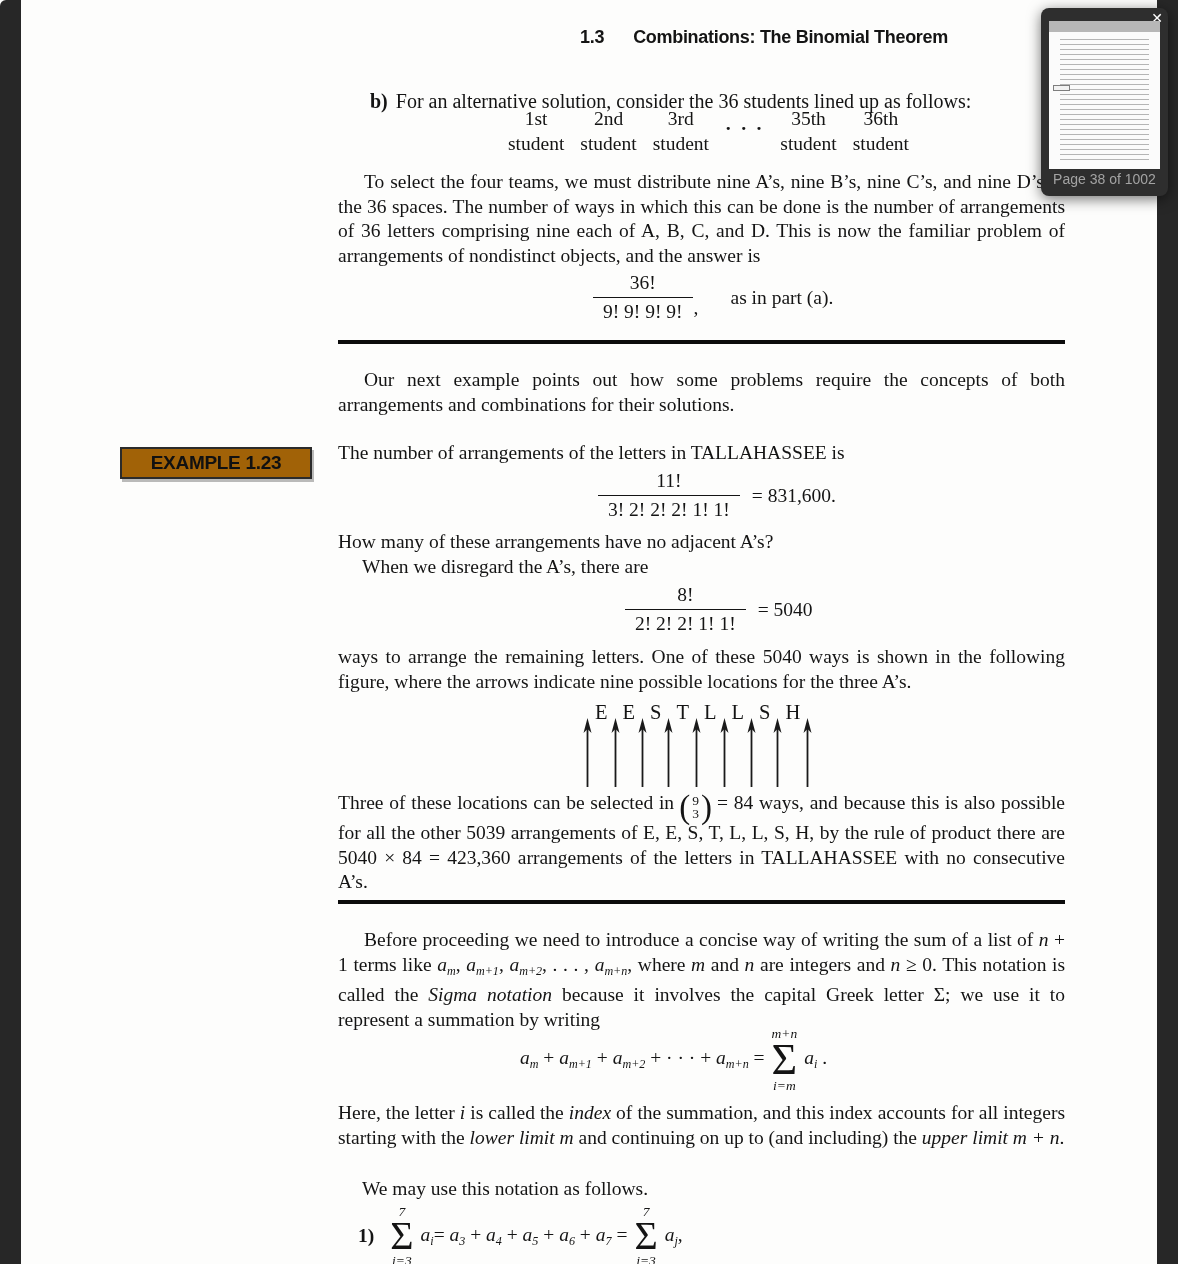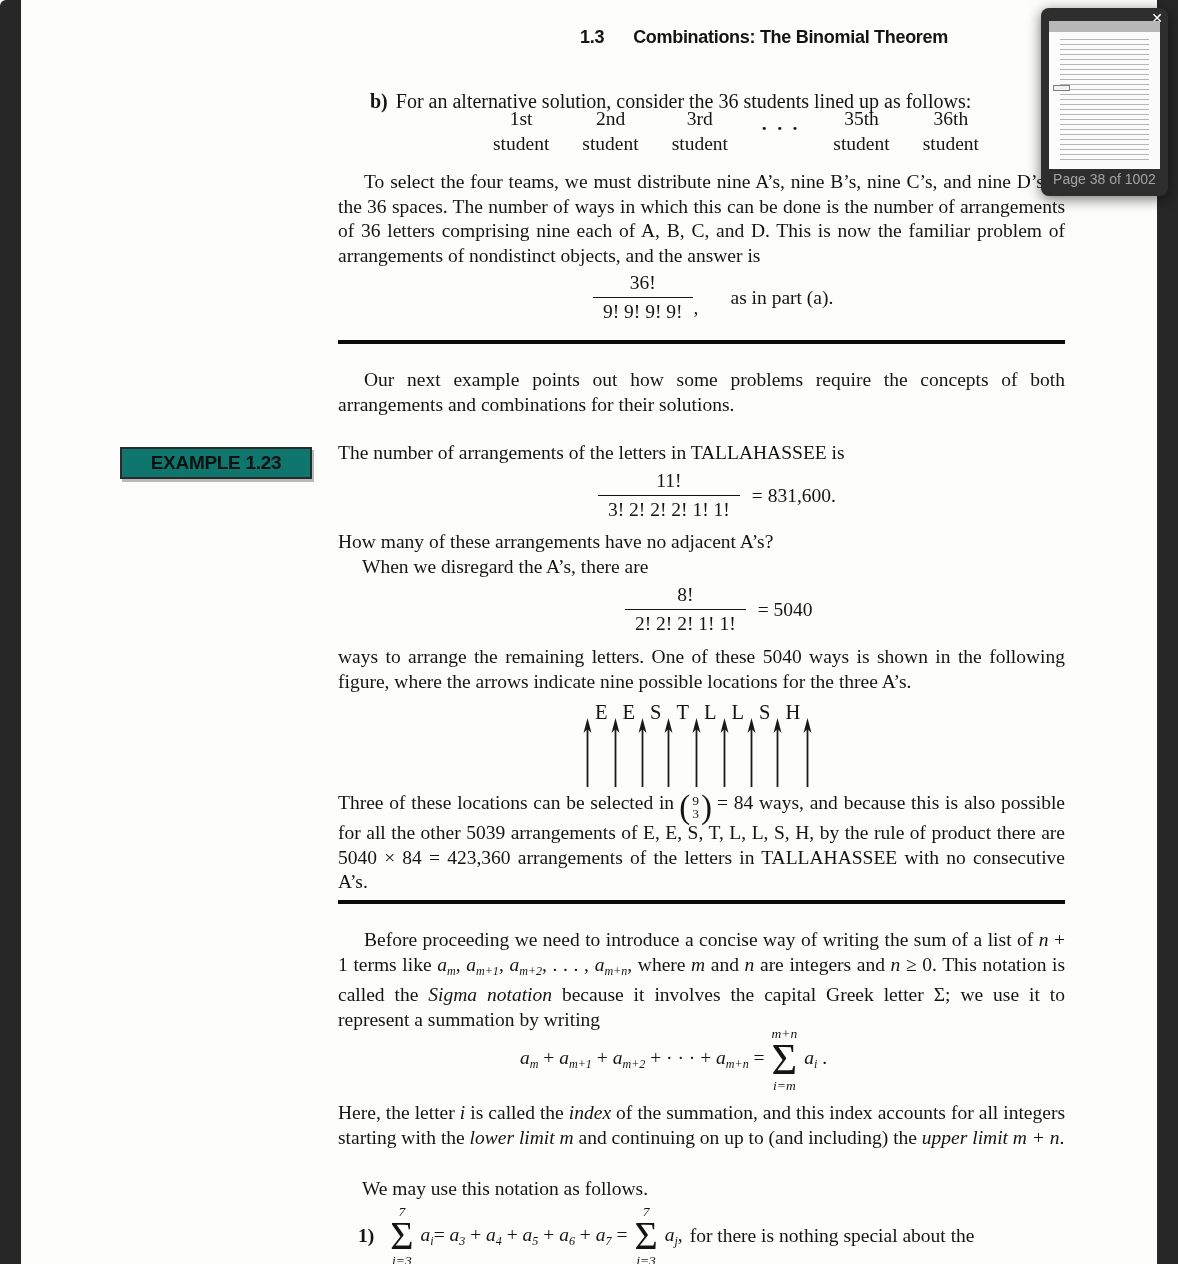--- a/index.html
+++ b/index.html
@@ -22,37 +22,37 @@
 
   .bodytext { position:absolute; left:338px; width:727px; margin:0;
     font-size:19.5px; line-height:24.6px; text-align:justify; }
   .noj { text-align:left; }
   .indent { text-indent:26px; }
 
   .partb { position:absolute; left:355px; top:74px; width:715px; margin:15px;
     font-size:20px; line-height:24px; }
   .partb .blabel { font-weight:700; margin-right:8px; }
 
-  .students { position:absolute; left:493px; top:106px; display:flex;
-    gap:33px; font-size:19.5px; align-items:center; }
+  .students { position:absolute; left:508px; top:106px; display:flex;
+    gap:16px; font-size:19.5px; align-items:center; }
   .stu-col { display:flex; flex-direction:column; align-items:center; line-height:25px; }
   .stu-dots { align-self:center; letter-spacing:2px; font-weight:700; margin-top:-4px; }
 
   .rule { position:absolute; left:338px; width:727px; height:3.5px; background:#0c0c0c; }
 
   .eq { position:absolute; display:flex; align-items:center; font-size:19.5px; }
   .frac { display:inline-flex; flex-direction:column; align-items:center; }
   .frac .num { padding:0 10px 3px;text-align:center; }
   .frac .den { border-top:1.8px solid #141414; padding:3px 10px 0; white-space:pre; }
   .eq .comma { align-self:flex-end; margin:0 0 4px 1px; }
   .eq .eqnote { margin-left:32px; }
   .eq .rhs-plain { margin-left:12px; }
 
   .example-box { position:absolute; left:120px; top:447px; width:192px; height:32px;
-    border:2.5px solid #2b2b2b; background:#0f766e; z-index:1;
+    border:2.5px solid #2b2b2b; background:#a16207; z-index:1;
     display:flex; align-items:center; justify-content:center;
     font-family:"Liberation Sans","DejaVu Sans",sans-serif; font-weight:700;
     font-size:19px; letter-spacing:-0.3px; color:#111;
     box-shadow:2px 3px 0 rgba(60,60,60,.35); }
 
   .fig-arrows { position:absolute; left:582px; top:701px; display:flex; align-items:flex-start; }
   .fig-letter { font-size:20.5px; line-height:22px; margin:0 2px; }
   .fig-arrow { margin-top:17px; }
 
   .binom { display:inline-flex; align-items:center; vertical-align:-9px;
@@ -251,21 +251,20 @@
     <span class="lim">i=3</span>
   </span>
   <span><span class="sg-it">a</span><span class="sg-sub">i</span></span>
   <span><span> = </span><span class="sg-it">a</span><span class="sg-sub">3</span><span> + </span><span class="sg-it">a</span><span class="sg-sub">4</span><span> + </span><span class="sg-it">a</span><span class="sg-sub">5</span><span> + </span><span class="sg-it">a</span><span class="sg-sub">6</span><span> + </span><span class="sg-it">a</span><span class="sg-sub">7</span><span> = </span></span>
   <span class="bigsum bigsum-sm">
     <span class="lim">7</span>
     <span class="sig">Σ</span>
     <span class="lim">j=3</span>
   </span>
   <span><span class="sg-it">a</span><span class="sg-sub">j</span><span>,</span></span>
-  <span style="margin-left:7px;">for there is nothing special about the</span>
 </div>
 
 <div class="thumb-overlay">
   <span class="thumb-close">✕</span>
   <div class="thumb-page">
     <div class="thumb-toolbar"></div>
     <div class="thumb-lines">
       <div class="thumb-example"></div>
     </div>
   </div>

